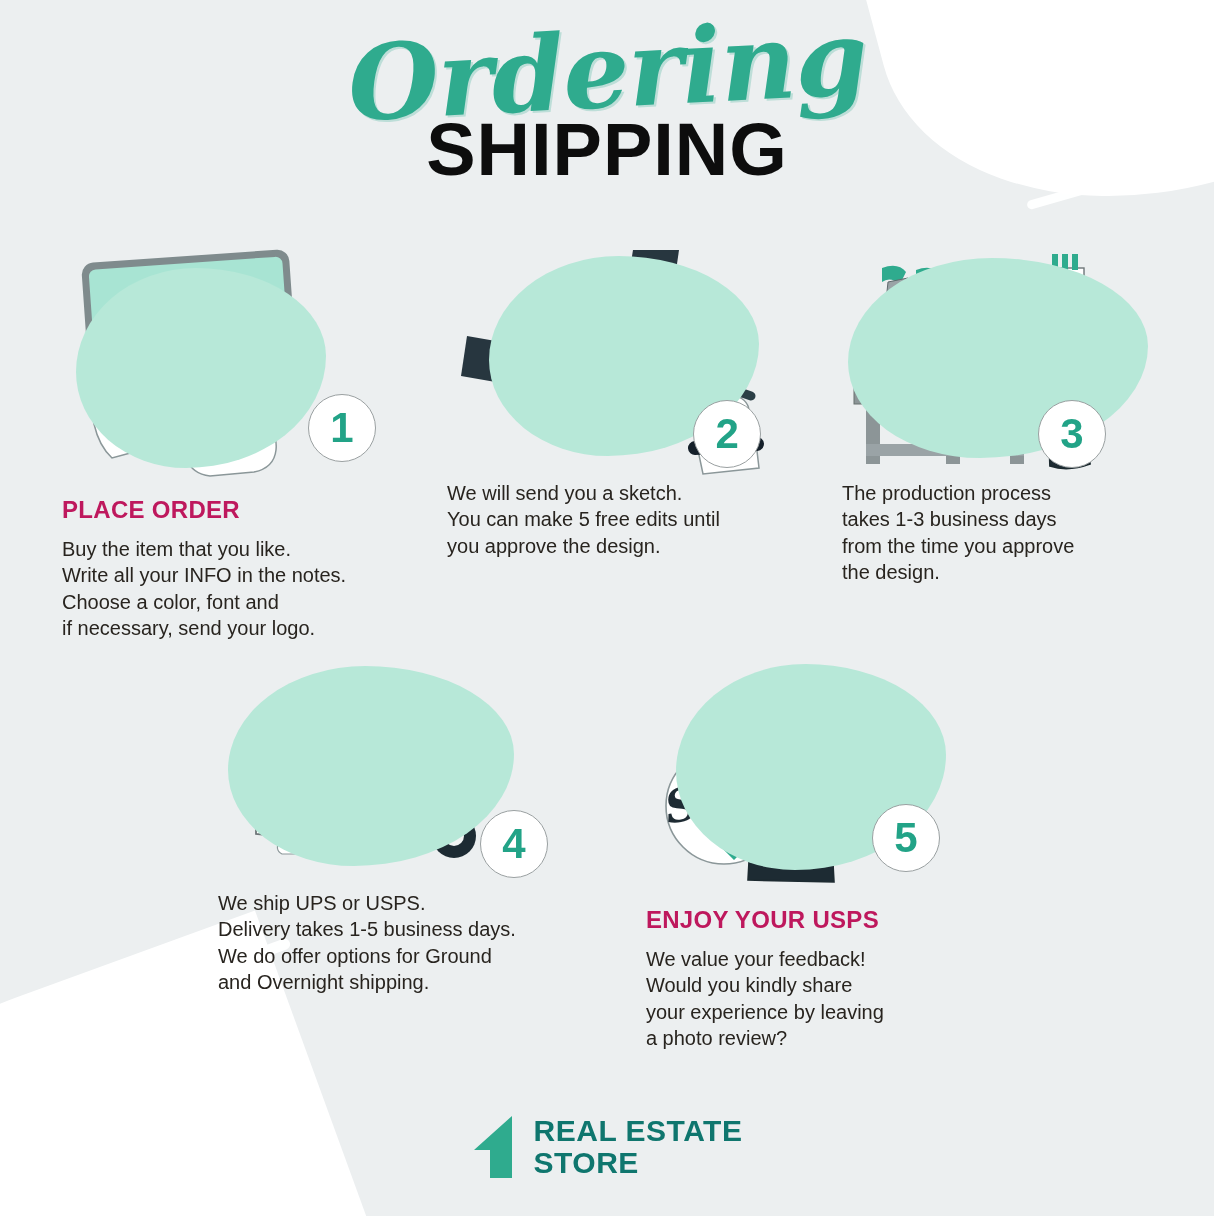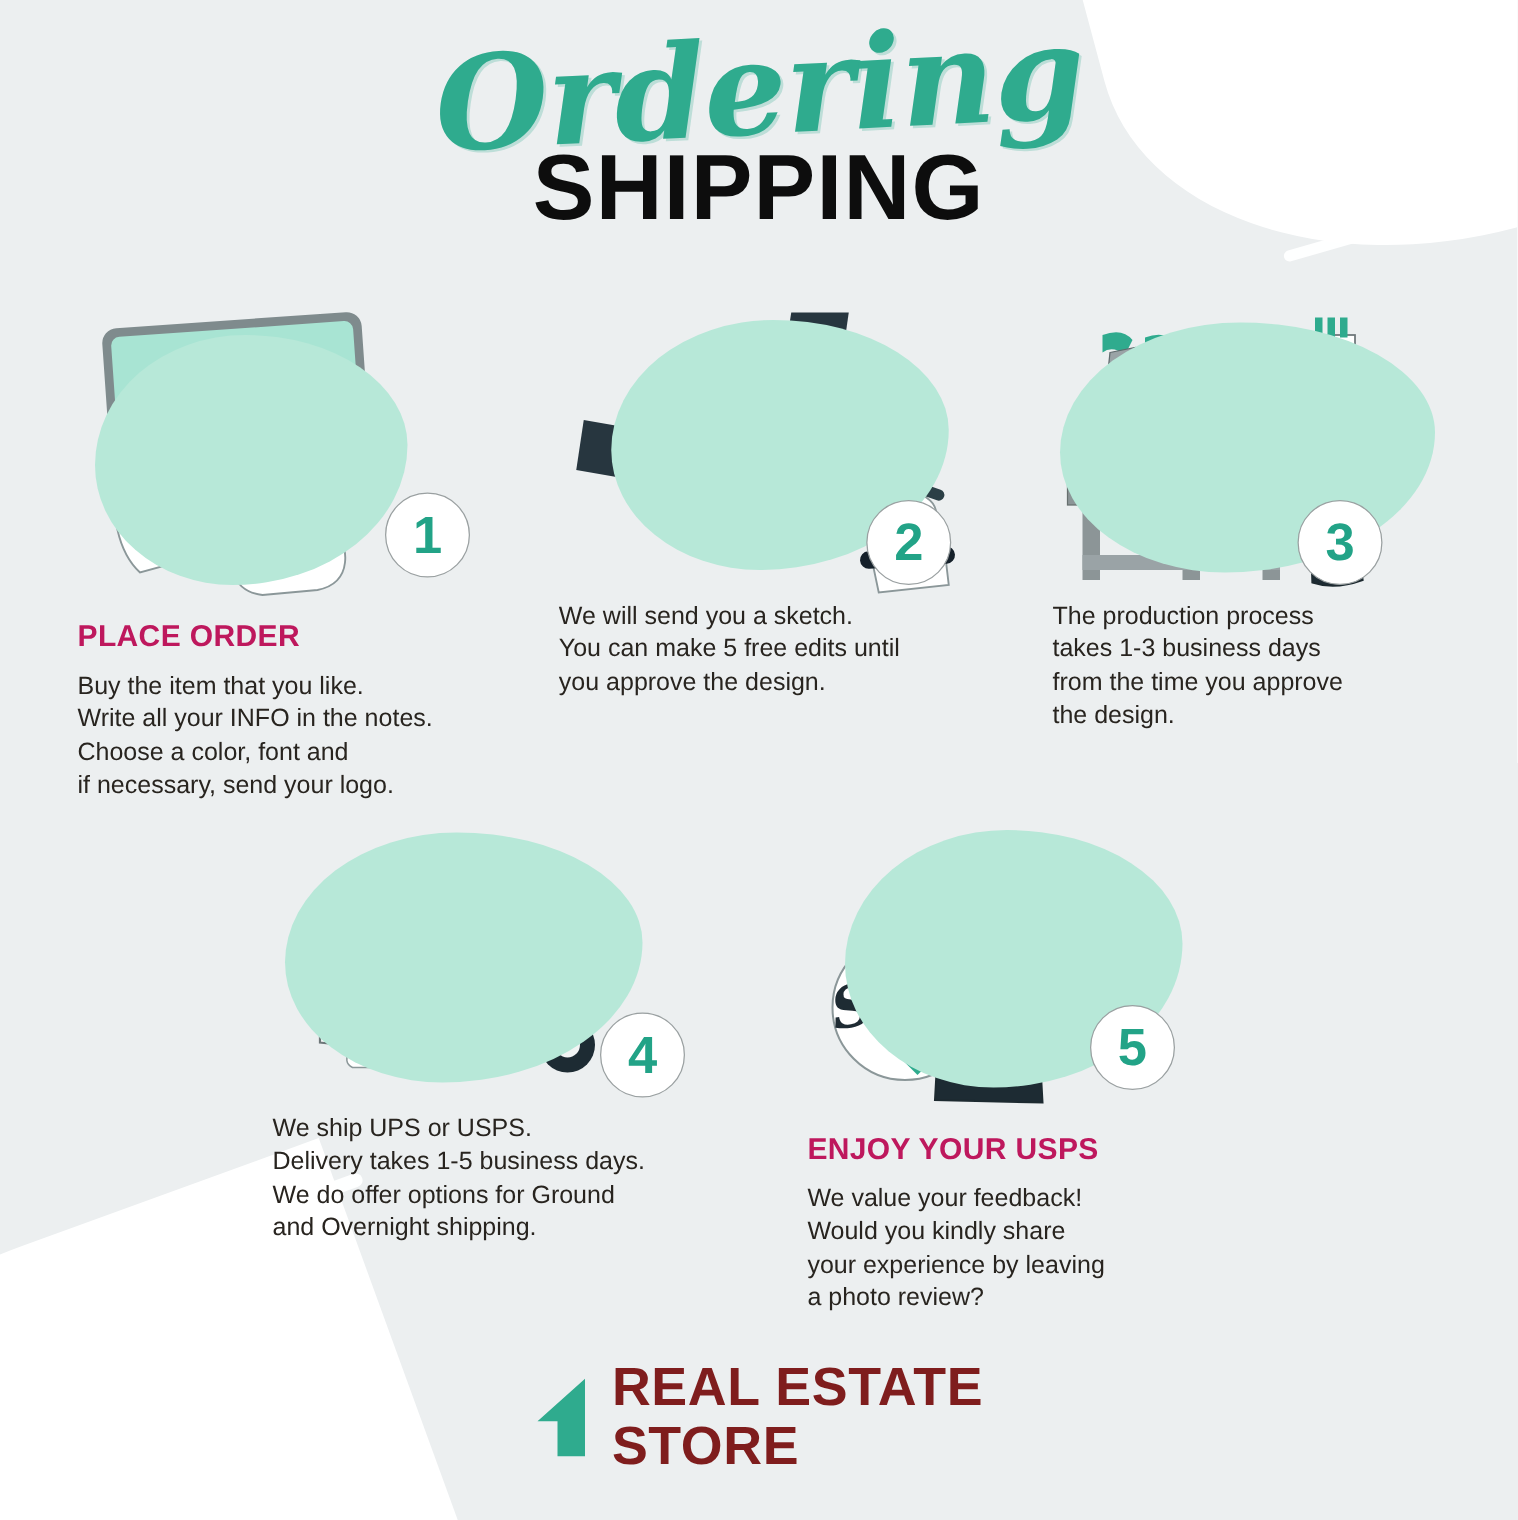--- a/index.html
+++ b/index.html
@@ -154,24 +154,24 @@
     right: 0;
     bottom: 36px;
     display: flex;
     justify-content: center;
     align-items: center;
   }
   .logo-mark { margin-right: 16px; }
   .logo-text {
     font-family: "Liberation Sans", sans-serif;
     font-weight: bold;
-    font-size: 43px;
+    font-size: 30px;
     line-height: 1.08;
     letter-spacing: .5px;
-    color: #7f1d1d;
+    color: #0f766e;
   }
   svg { display: block; overflow: visible; }
 </style>
 </head>
 <body>
 
 <div class="page">
 
   <div class="brush-top-right"></div>
   <div class="brush-top-right2"></div>

